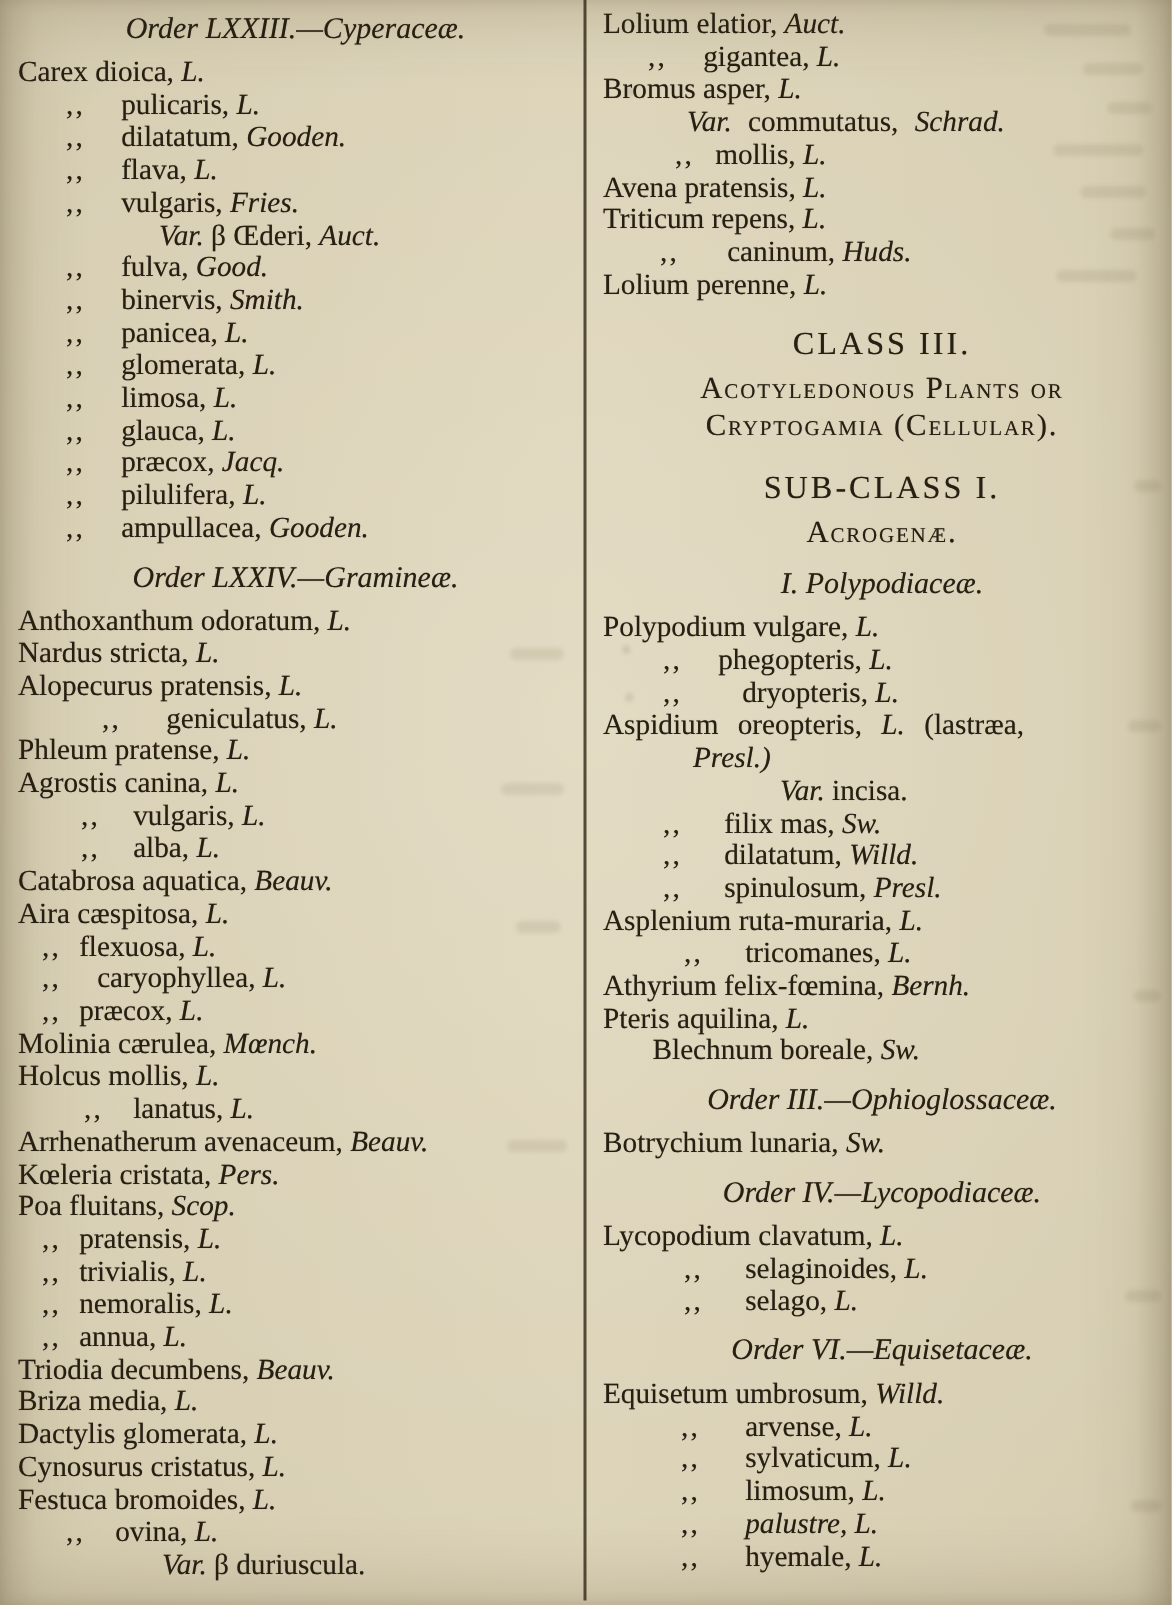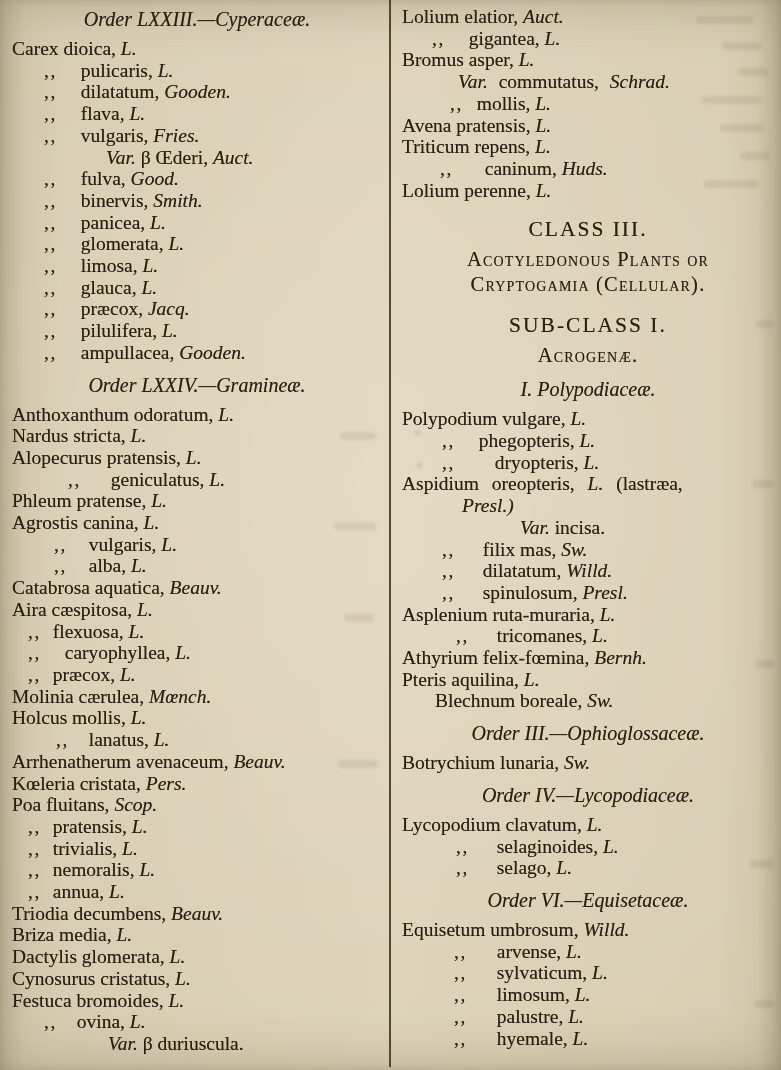--- a/index.html
+++ b/index.html
@@ -175,18 +175,18 @@
       <div class="line" data-name="species-line" style="padding-left: 2px;"><span data-name="species-text">Botrychium lunaria, </span><span class="it" data-name="authority">Sw.</span></div>
       <div class="order" data-name="order-heading">Order IV.—Lycopodiaceæ.</div>
       <div class="line" data-name="species-line" style="padding-left: 2px;"><span data-name="species-text">Lycopodium clavatum, </span><span class="it" data-name="authority">L.</span></div>
       <div class="line" data-name="species-line" style="padding-left: 56px;"><span data-name="ditto-mark">,,</span><span data-name="species-text" style="margin-left: 28px;">selaginoides, </span><span class="it" data-name="authority">L.</span></div>
       <div class="line" data-name="species-line" style="padding-left: 56px;"><span data-name="ditto-mark">,,</span><span data-name="species-text" style="margin-left: 28px;">selago, </span><span class="it" data-name="authority">L.</span></div>
       <div class="order" data-name="order-heading">Order VI.—Equisetaceæ.</div>
       <div class="line" data-name="species-line" style="padding-left: 2px;"><span data-name="species-text">Equisetum umbrosum, </span><span class="it" data-name="authority">Willd.</span></div>
       <div class="line" data-name="species-line" style="padding-left: 54px;"><span data-name="ditto-mark">,,</span><span data-name="species-text" style="margin-left: 30px;">arvense, </span><span class="it" data-name="authority">L.</span></div>
       <div class="line" data-name="species-line" style="padding-left: 54px;"><span data-name="ditto-mark">,,</span><span data-name="species-text" style="margin-left: 30px;">sylvaticum, </span><span class="it" data-name="authority">L.</span></div>
       <div class="line" data-name="species-line" style="padding-left: 54px;"><span data-name="ditto-mark">,,</span><span data-name="species-text" style="margin-left: 30px;">limosum, </span><span class="it" data-name="authority">L.</span></div>
-      <div class="line" data-name="species-line" style="padding-left: 54px;"><span data-name="ditto-mark">,,</span><span data-name="species-text" style="margin-left: 30px;">palustre, </span><span class="it" data-name="authority">L.</span></div>
+      <div class="line" data-name="species-line" style="padding-left: 54px;"><span data-name="ditto-mark">,,</span><span data-name="species-text" style="margin-left: 30px; font-style: italic;">palustre, </span><span class="it" data-name="authority">L.</span></div>
       <div class="line" data-name="species-line" style="padding-left: 54px;"><span data-name="ditto-mark">,,</span><span data-name="species-text" style="margin-left: 30px;">hyemale, </span><span class="it" data-name="authority">L.</span></div>
     </div>
 
   <div class="vignette" data-name="page-vignette"></div>
 </div>
 
 </body></html>

